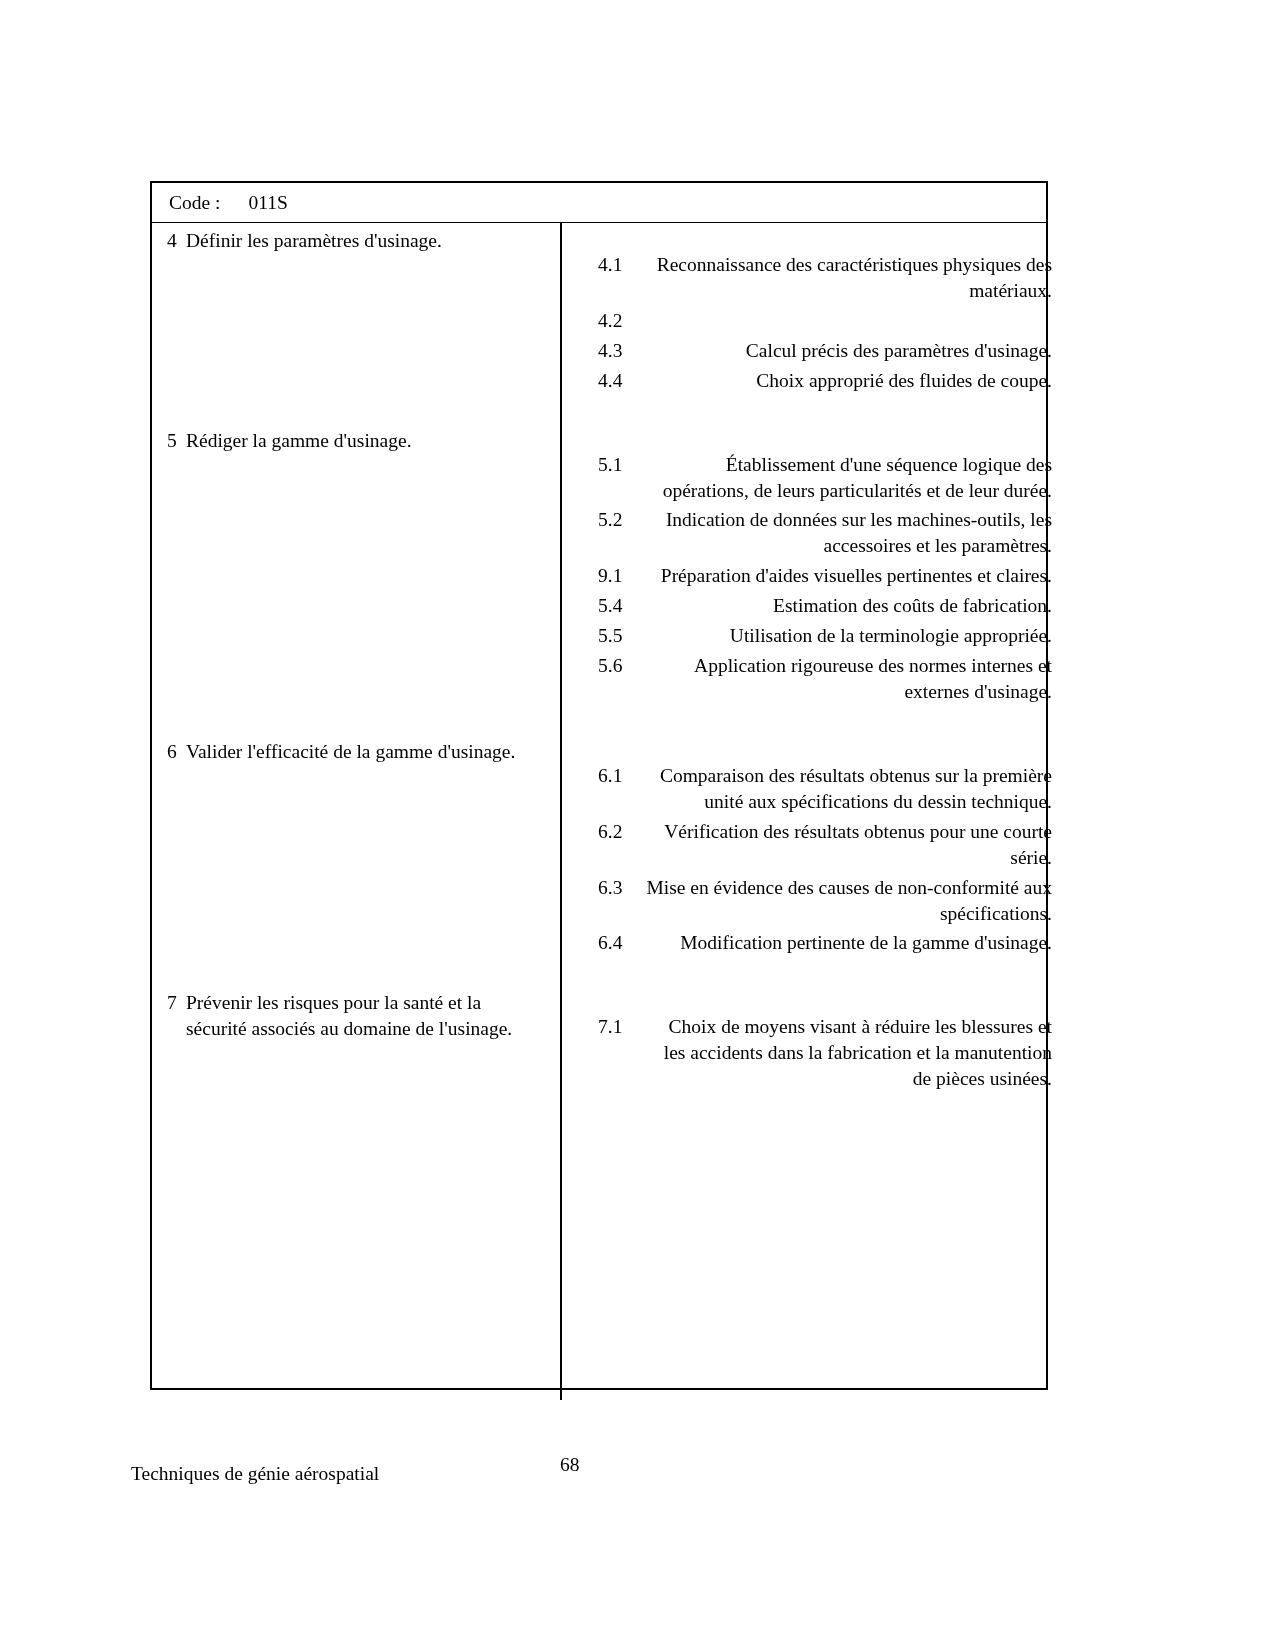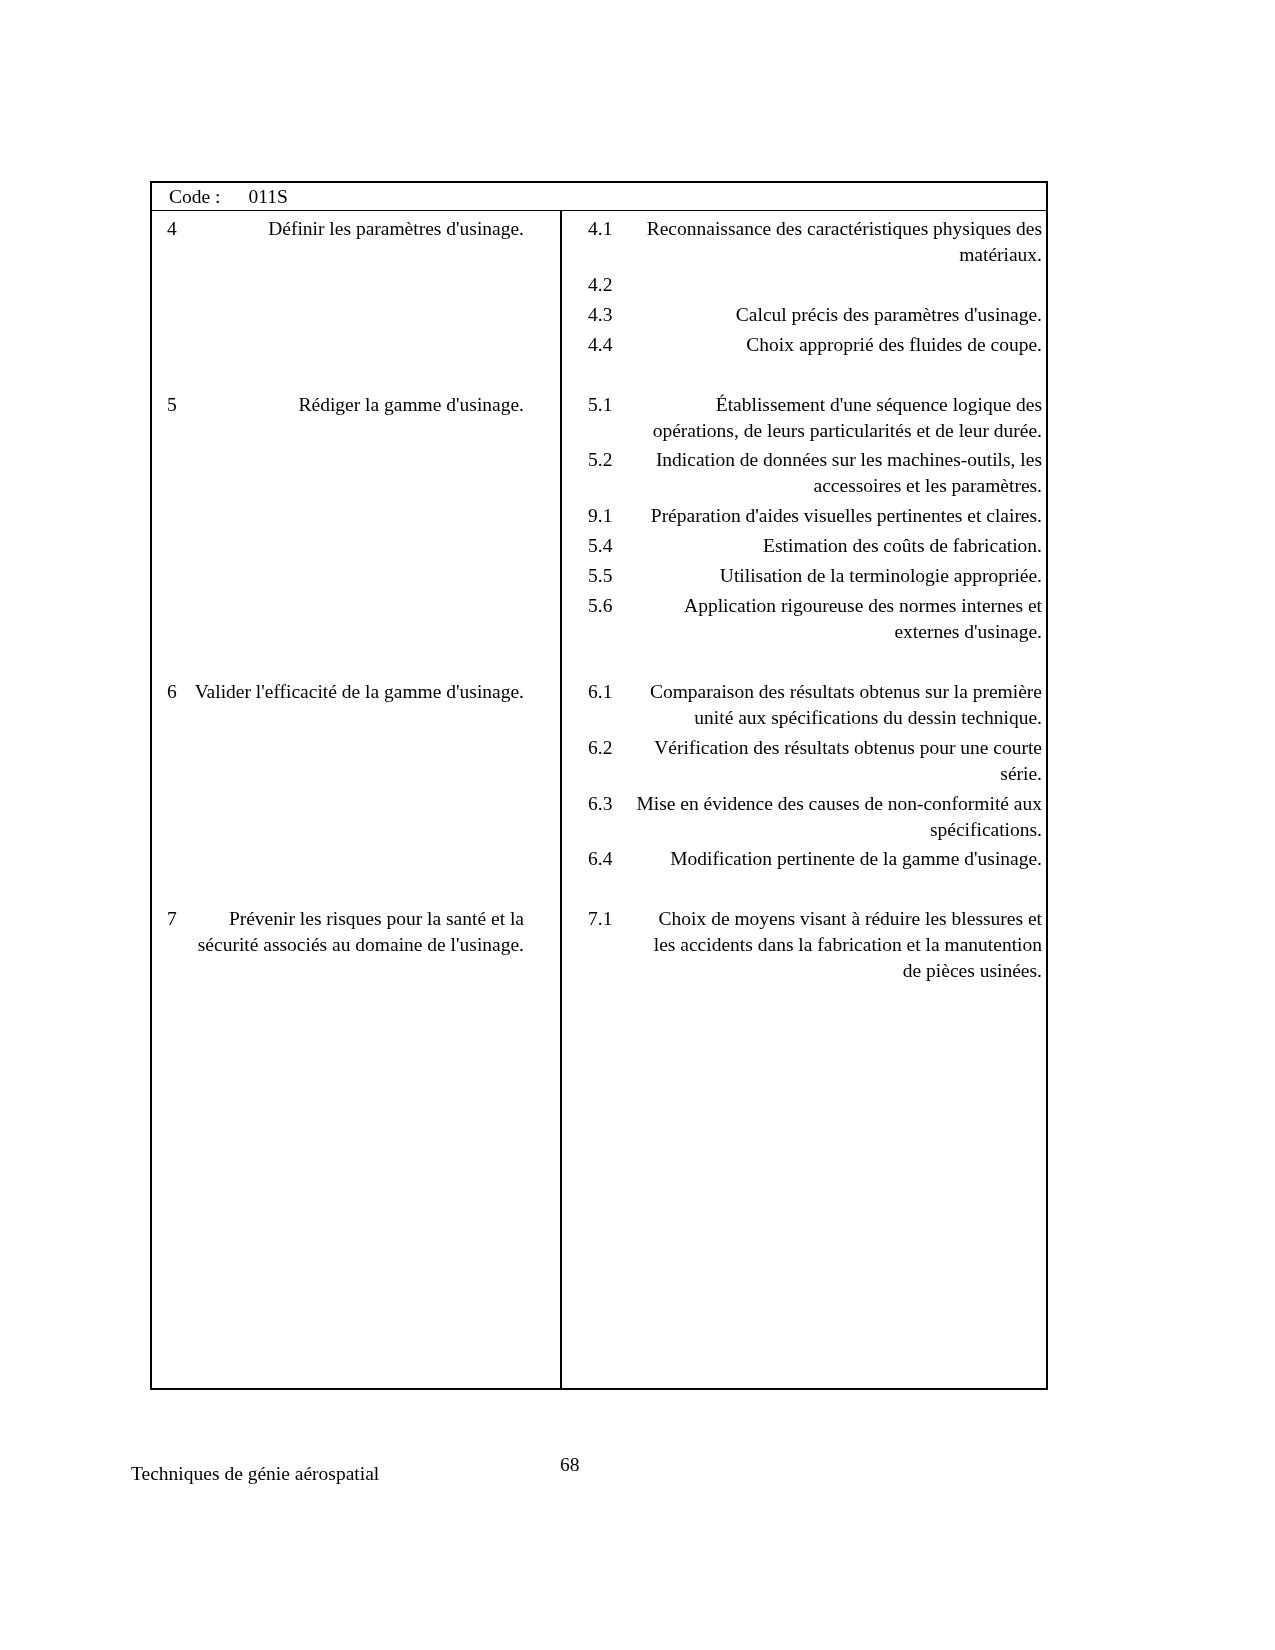--- a/index.html
+++ b/index.html
@@ -19,21 +19,21 @@
   .doc-table {
     position: absolute;
     left: 150px;
     top: 181px;
     width: 898px;
     height: 1209px;
     border: 2px solid #000000;
     box-sizing: border-box;
   }
   .code-row {
-    height: 28px;
+    height: 40px;
     box-sizing: border-box;
     border-bottom: 1px solid #000000;
     display: flex;
     align-items: center;
     padding-left: 17px;
   }
   .code-label {
     margin-right: 28px;
   }
   .body-area {
@@ -61,26 +61,26 @@
     flex-shrink: 0;
   }
   .obj-num {
     width: 34px;
     box-sizing: border-box;
     padding-left: 15px;
     flex-shrink: 0;
   }
   .obj-text {
     width: 338px;
-    text-align: right;
   }
   .right-cell {
     flex: 1;
     box-sizing: border-box;
-    padding-left: 28px;
+    padding-left: 38px;
+    margin-top: 24px;
   }
   .crit-item {
     display: flex;
     margin-bottom: 4px;
   }
   .crit-num {
     width: 48px;
     flex-shrink: 0;
   }
   .crit-text {

